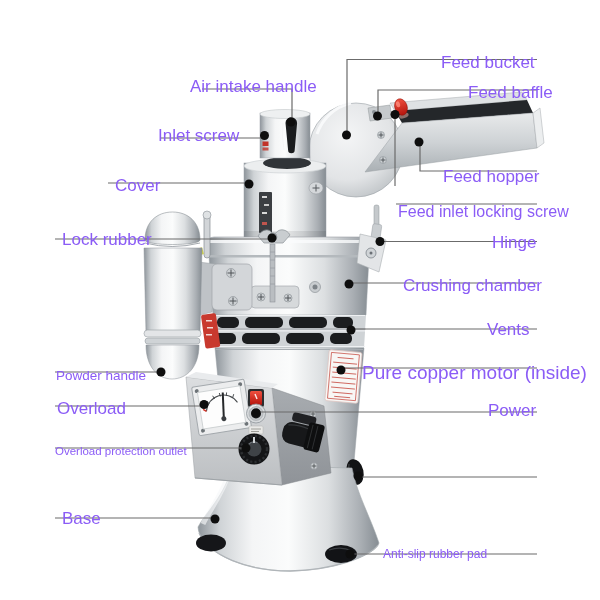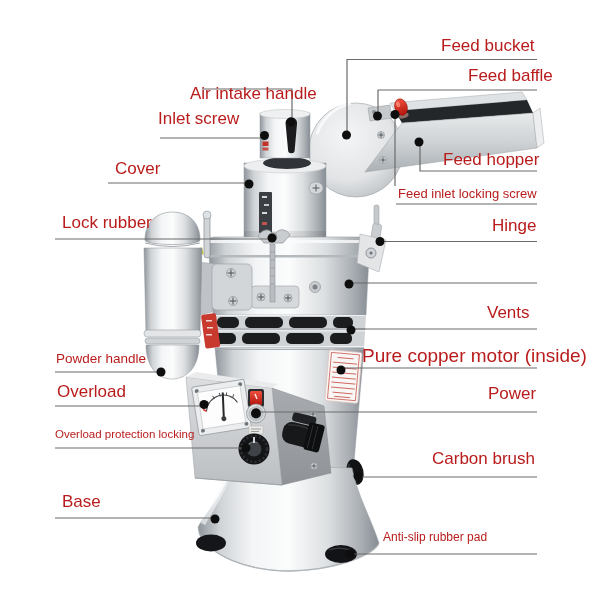--- a/index.html
+++ b/index.html
@@ -1,25 +1,25 @@
 <!DOCTYPE html>
 <html><head>
 <meta charset="utf-8">
 <title>Diagram</title>
 <style>
   html,body{margin:0;padding:0;background:#fff;}
   .stage{position:relative;width:600px;height:600px;background:#ffffff;overflow:hidden;
          font-family:"Liberation Sans","DejaVu Sans",sans-serif;}
   .stage svg{position:absolute;left:0;top:0;}
-  .callout{position:absolute;color:#b91c1c;white-space:nowrap;line-height:1.18;}
+  .callout{position:absolute;color:#8b5cf6;white-space:nowrap;line-height:1.18;margin-top:17px;}
   .fs17{font-size:17px;}
   .fs15{font-size:19px;}
   .fs15h{font-size:12px;text-align:right;}
   .fs14{font-size:13.5px;}
-  .fs13{font-size:13px;}
+  .fs13{font-size:16px;}
   .fs11{font-size:11.5px;}
   .leads polyline,.leads line{stroke:#6b6b6b;stroke-width:1.2;fill:none;}
   .leads circle{fill:#0e0e0e;stroke:none;}
 </style>
 </head>
 <body>
 
 <div class="stage">
 
   <svg width="600" height="600" viewBox="0 0 600 600">
@@ -347,30 +347,30 @@
       <line x1="55" y1="518" x2="212" y2="518"></line>
         <circle cx="215" cy="519" r="4.5"></circle>
     </g>
     <g>
       <line x1="352" y1="554" x2="537" y2="554"></line>
         <circle cx="350" cy="554" r="4.5"></circle>
     </g>
   </svg>
 
   <div class="callout fs17" style="left:441px;top:36px">Feed bucket</div>
-  <div class="callout fs17" style="left:190px;top:84px">Air intake handle</div>
+  <div class="callout fs17" style="left:190px;top:60px">Air intake handle</div>
   <div class="callout fs17" style="left:468px;top:66px">Feed baffle</div>
   <div class="callout fs17" style="left:158px;top:109px">Inlet screw</div>
   <div class="callout fs17" style="left:443px;top:150px">Feed hopper</div>
   <div class="callout fs17" style="left:115px;top:159px">Cover</div>
   <div class="callout fs13" style="left:398px;top:186px">Feed inlet locking screw</div>
   <div class="callout fs17" style="left:62px;top:213px">Lock rubber</div>
   <div class="callout fs17" style="left:492px;top:216px">Hinge</div>
+  <div class="callout fs17" style="left:403px;top:259px">Crushing chamber</div>
   <div class="callout fs17" style="left:487px;top:303px">Vents</div>
   <div class="callout fs14" style="left:56px;top:351px">Powder handle</div>
   <div class="callout fs15" style="left:362px;top:345px">Pure copper motor (inside)</div>
   <div class="callout fs17" style="left:57px;top:382px">Overload</div>
   <div class="callout fs17" style="left:488px;top:384px">Power</div>
-  <div class="callout fs11" style="left:55px;top:428px">Overload protection locking</div>
-  <div class="callout fs17" style="left:432px;top:449px">Carbon brush</div>
+  <div class="callout fs11" style="left:55px;top:428px">Overload protection outlet</div>
   <div class="callout fs17" style="left:62px;top:492px">Base</div>
   <div class="callout fs15h" style="left:383px;top:530px">Anti-slip rubber pad</div>
 </div>
 
 </body></html>

